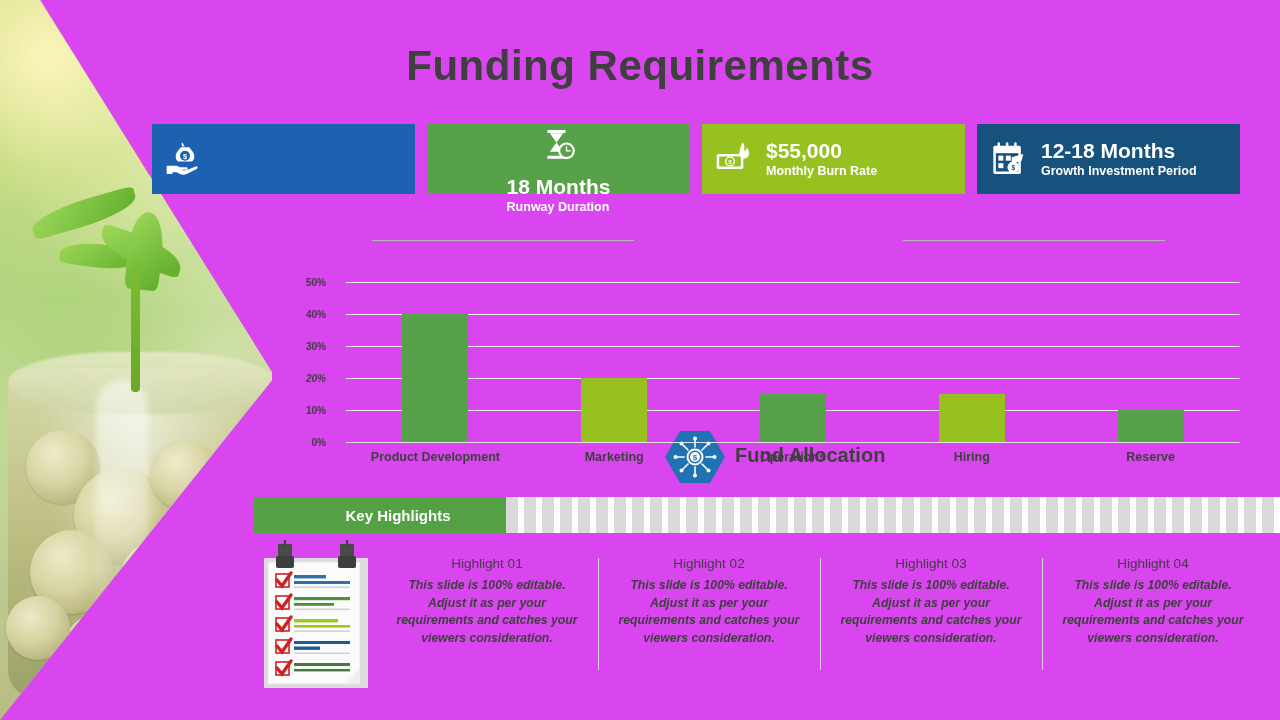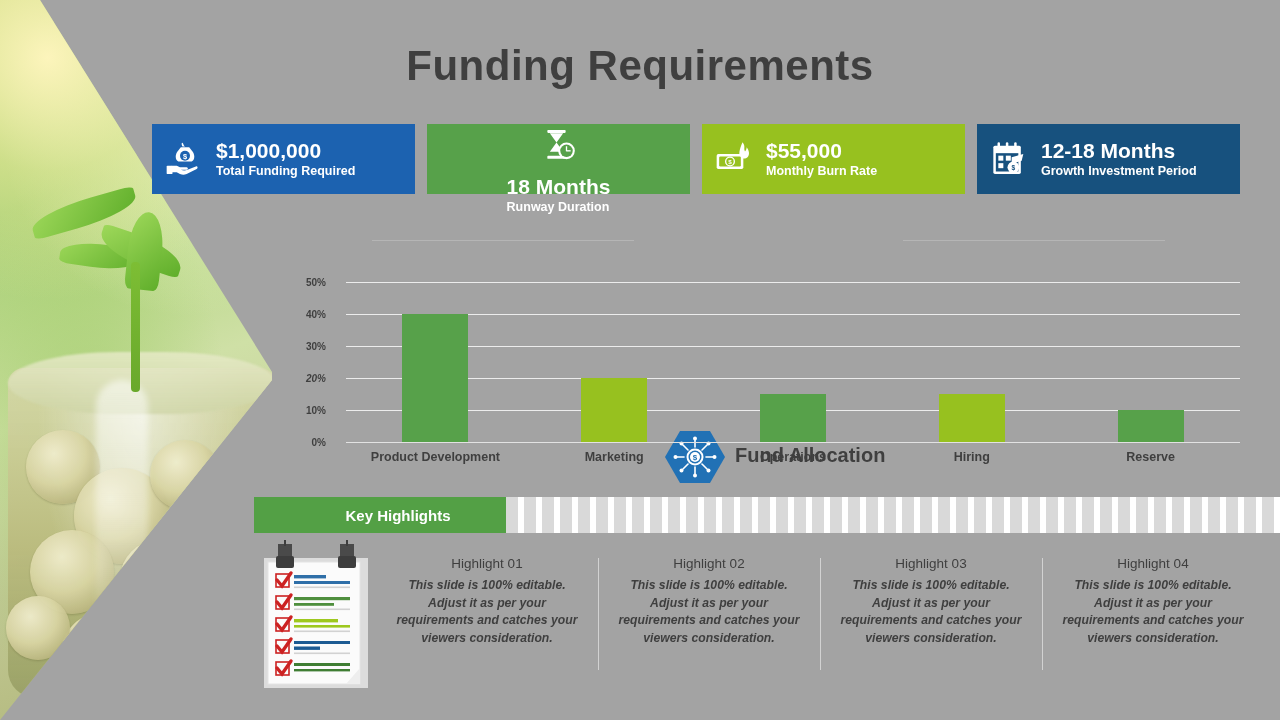--- a/index.html
+++ b/index.html
@@ -2,21 +2,21 @@
 <html><head>
 <meta charset="utf-8">
 <style>
   html,body{margin:0;padding:0;}
   body{
     width:1280px;height:720px;overflow:hidden;
     background:#ffffff;
     font-family:"Liberation Sans", sans-serif;
     position:relative;
   }
-  .slide{position:absolute;inset:0;background:#a3a3a3;overflow:hidden;}
+  .slide{position:absolute;inset:0;background:#d946ef;overflow:hidden;}
 
   
   .photo-wrap{
     position:absolute;left:0;top:0;width:300px;height:720px;
     clip-path:polygon(0 0, 0 720px, 272px 380px, 272px 372px, 40px 0);
     overflow:hidden;
   }
   .photo{
     position:absolute;left:-10px;top:0;width:320px;height:720px;
     background:
@@ -145,24 +145,20 @@
     <div class="card" style="background:#1c62b0;">
       <div class="ic">
         <svg viewBox="0 0 48 48" width="40" height="40" fill="#fff">
           <path d="M22 6c0 2 2 3 2 3h-3s-1-1-1-3 1-2 2 0z"></path>
           <path d="M19 10h10l4 5c3 4 3 10-1 12H16c-4-2-4-8-1-12z"></path>
           <circle cx="24" cy="20" r="6" fill="#1c62b0"></circle>
           <text x="24" y="24" font-size="9" font-weight="bold" fill="#fff" text-anchor="middle" font-family="Liberation Sans, sans-serif">$</text>
           <path d="M8 32h6c1 0 2 1 4 2h8c2 0 2 3 0 3h-7c3 1 5 1 8 0l10-4c2-1 3 2 1 3l-12 6c-3 1-5 1-8 0l-4-2H8z"></path>
           <rect x="2" y="32" width="7" height="10" rx="1"></rect>
         </svg>
-      </div>
-      <div class="txt">
-        <div class="val">$1,000,000</div>
-        <div class="lbl">Total Funding Required</div>
       </div>
     </div>
 
     <div class="card" style="background:#57a14a;flex-direction:column;">
       <div class="ic">
         <svg viewBox="0 0 48 48" width="40" height="40" fill="#fff">
           <rect x="10" y="6" width="22" height="3.5" rx="1"></rect>
           <rect x="10" y="37" width="22" height="3.5" rx="1"></rect>
           <path d="M13 10h16l-8 11 8 11H13l8-11z"></path>
           <circle cx="33" cy="31" r="10" fill="#fff"></circle>

